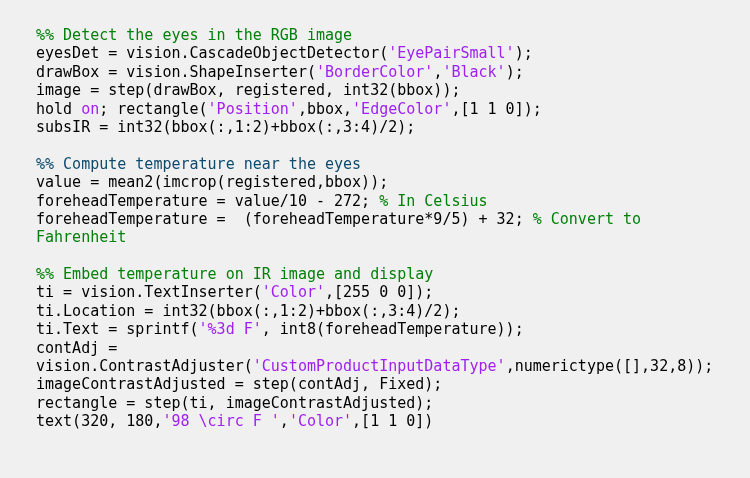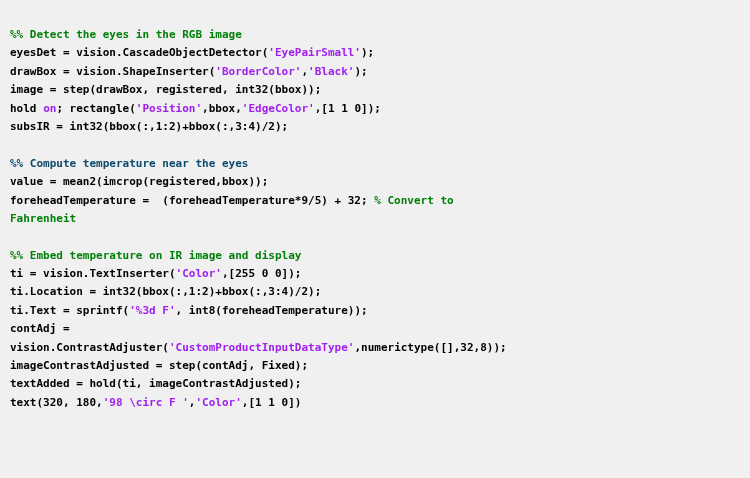--- a/index.html
+++ b/index.html
@@ -17,27 +17,28 @@
     position: absolute;
     left: 0;
     top: 0;
     width: 750px;
     height: 478px;
     background: #f0f0f0;
     padding: 26px 0 0 10px;
     box-sizing: border-box;
   }
   .code-line {
-    font-size: 11px;
+    font-size: 15px;
     line-height: 18.4px;
     height: 18.4px;
     white-space: pre;
     color: #000000;
-    font-weight: bold;
+    font-weight: normal;
     letter-spacing: 0px;
+    margin-left: 26px;
   }
   .code-line.blank {
     height: 18.4px;
   }
   .tok { white-space: pre; }
   .tok-plain   { color: #000000; }
   .tok-comment { color: #028009; }
   .tok-string  { color: #a020f0; }
   .tok-keyword { color: #a020f0; }
 </style>
@@ -47,25 +48,26 @@
 <div id="code-listing" style="background: rgb(240, 240, 240);">
     <div class="code-line"><span class="tok tok-comment" style="color: rgb(2, 128, 9);">%% Detect the eyes in the RGB image</span></div>
     <div class="code-line"><span class="tok tok-plain" style="color: rgb(0, 0, 0);">eyesDet = vision.CascadeObjectDetector(</span><span class="tok tok-string" style="color: rgb(160, 32, 240);">'EyePairSmall'</span><span class="tok tok-plain" style="color: rgb(0, 0, 0);">);</span></div>
     <div class="code-line"><span class="tok tok-plain" style="color: rgb(0, 0, 0);">drawBox = vision.ShapeInserter(</span><span class="tok tok-string" style="color: rgb(160, 32, 240);">'BorderColor'</span><span class="tok tok-plain" style="color: rgb(0, 0, 0);">,</span><span class="tok tok-string" style="color: rgb(160, 32, 240);">'Black'</span><span class="tok tok-plain" style="color: rgb(0, 0, 0);">);</span></div>
     <div class="code-line"><span class="tok tok-plain" style="color: rgb(0, 0, 0);">image = step(drawBox, registered, int32(bbox));</span></div>
     <div class="code-line"><span class="tok tok-plain" style="color: rgb(0, 0, 0);">hold </span><span class="tok tok-keyword" style="color: rgb(160, 32, 240);">on</span><span class="tok tok-plain" style="color: rgb(0, 0, 0);">; rectangle(</span><span class="tok tok-string" style="color: rgb(160, 32, 240);">'Position'</span><span class="tok tok-plain" style="color: rgb(0, 0, 0);">,bbox,</span><span class="tok tok-string" style="color: rgb(160, 32, 240);">'EdgeColor'</span><span class="tok tok-plain" style="color: rgb(0, 0, 0);">,[1 1 0]);</span></div>
     <div class="code-line"><span class="tok tok-plain" style="color: rgb(0, 0, 0);">subsIR = int32(bbox(:,1:2)+bbox(:,3:4)/2);</span></div>
     <div class="code-line blank">&nbsp;</div>
     <div class="code-line"><span class="tok tok-comment" style="color: #0c4a6e;">%% Compute temperature near the eyes</span></div>
     <div class="code-line"><span class="tok tok-plain" style="color: rgb(0, 0, 0);">value = mean2(imcrop(registered,bbox));</span></div>
+    <div class="code-line"><span class="tok tok-plain" style="color: rgb(0, 0, 0);">foreheadTemperature = value/10 - 272; </span><span class="tok tok-comment" style="color: rgb(2, 128, 9);">% In Celsius</span></div>
     <div class="code-line"><span class="tok tok-plain" style="color: rgb(0, 0, 0);">foreheadTemperature =  (foreheadTemperature*9/5) + 32; </span><span class="tok tok-comment" style="color: rgb(2, 128, 9); text-align: right;">% Convert to</span></div>
     <div class="code-line"><span class="tok tok-comment" style="color: rgb(2, 128, 9);">Fahrenheit</span></div>
     <div class="code-line blank">&nbsp;</div>
     <div class="code-line"><span class="tok tok-comment" style="color: rgb(2, 128, 9);">%% Embed temperature on IR image and display</span></div>
     <div class="code-line"><span class="tok tok-plain" style="color: rgb(0, 0, 0);">ti = vision.TextInserter(</span><span class="tok tok-string" style="color: rgb(160, 32, 240);">'Color'</span><span class="tok tok-plain" style="color: rgb(0, 0, 0);">,[255 0 0]);</span></div>
     <div class="code-line"><span class="tok tok-plain" style="color: rgb(0, 0, 0);">ti.Location = int32(bbox(:,1:2)+bbox(:,3:4)/2);</span></div>
     <div class="code-line"><span class="tok tok-plain" style="color: rgb(0, 0, 0);">ti.Text = sprintf(</span><span class="tok tok-string" style="color: rgb(160, 32, 240);">'%3d F'</span><span class="tok tok-plain" style="color: rgb(0, 0, 0);">, int8(foreheadTemperature));</span></div>
     <div class="code-line"><span class="tok tok-plain" style="color: rgb(0, 0, 0);">contAdj =</span></div>
     <div class="code-line"><span class="tok tok-plain" style="color: rgb(0, 0, 0);">vision.ContrastAdjuster(</span><span class="tok tok-string" style="color: rgb(160, 32, 240);">'CustomProductInputDataType'</span><span class="tok tok-plain" style="color: rgb(0, 0, 0);">,numerictype([],32,8));</span></div>
     <div class="code-line"><span class="tok tok-plain" style="color: rgb(0, 0, 0);">imageContrastAdjusted = step(contAdj, Fixed);</span></div>
-    <div class="code-line"><span class="tok tok-plain" style="color: rgb(0, 0, 0);">textAdded = hold(ti, imageContrastAdjusted);</span></div>
+    <div class="code-line"><span class="tok tok-plain" style="color: rgb(0, 0, 0);">rectangle = step(ti, imageContrastAdjusted);</span></div>
     <div class="code-line"><span class="tok tok-plain" style="color: rgb(0, 0, 0);">text(320, 180,</span><span class="tok tok-string" style="color: rgb(160, 32, 240);">'98 \circ F '</span><span class="tok tok-plain" style="color: rgb(0, 0, 0);">,</span><span class="tok tok-string" style="color: rgb(160, 32, 240);">'Color'</span><span class="tok tok-plain" style="color: rgb(0, 0, 0);">,[1 1 0])</span></div>
   </div>
 
 </body></html>

